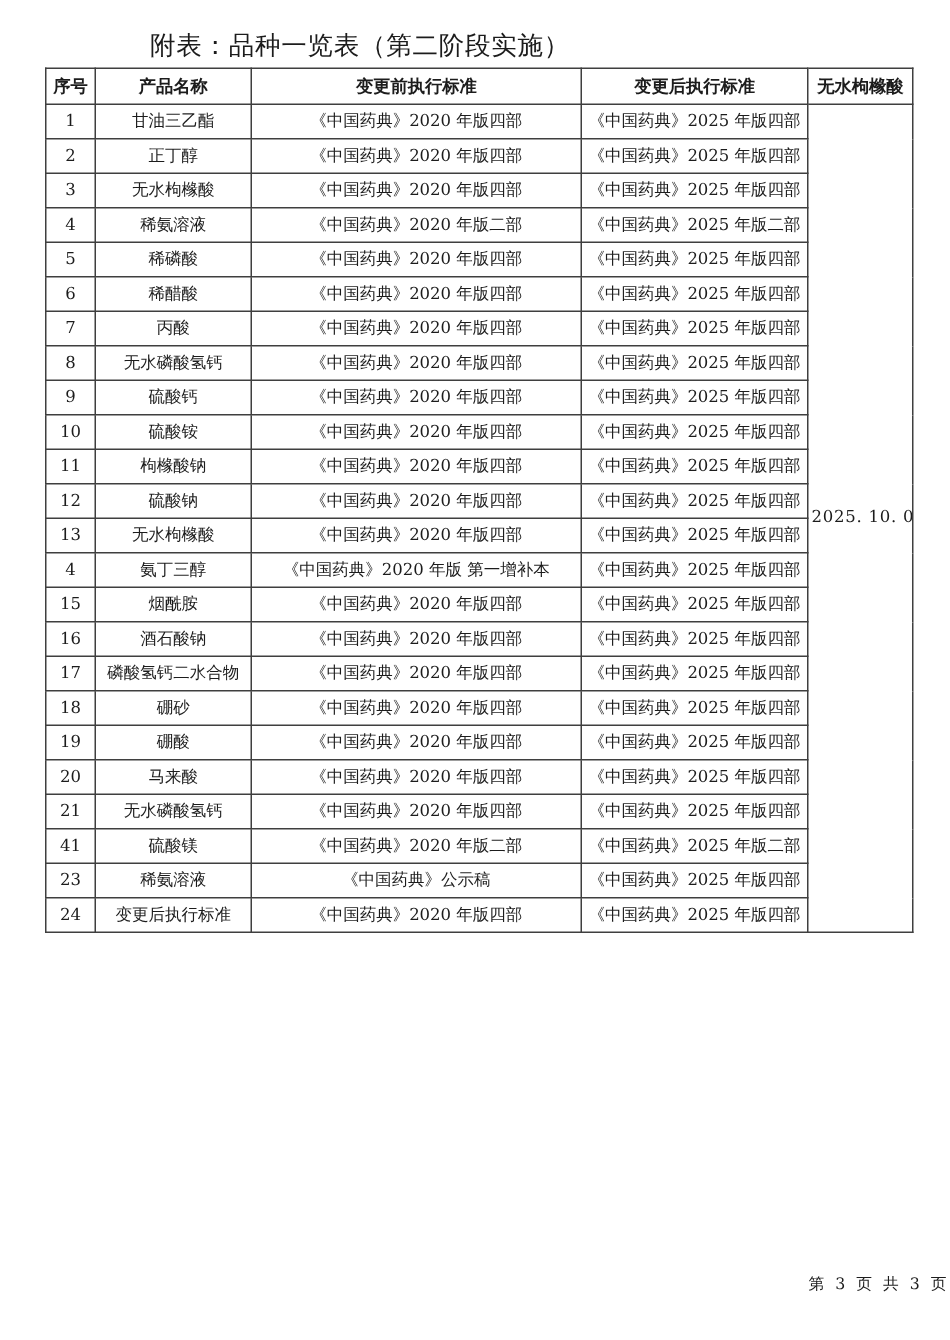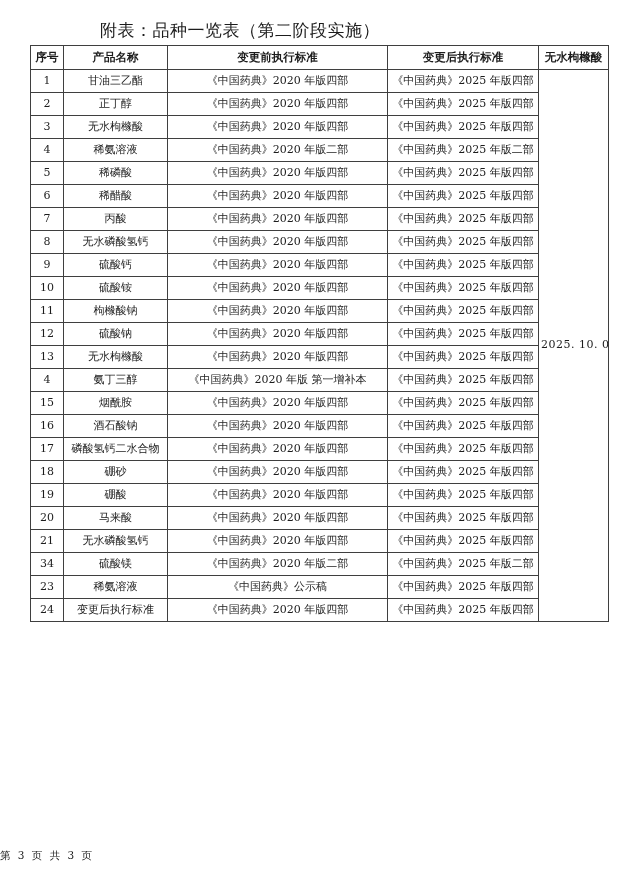--- a/index.html
+++ b/index.html
@@ -53,21 +53,21 @@
   }
   td.date-cell {
     font-size: 11px;
     letter-spacing: 0.5px;
   }
   .page-footer {
     position: absolute;
     left: 0;
     right: 0;
     top: 849px;
-    text-align: left;
+    text-align: right;
     font-size: 10.5px;
     letter-spacing: 2px;
   }
 </style>
 </head>
 <body>
 
 <div class="page">
   <div class="doc-title">附表：品种一览表（第二阶段实施）</div>
 
@@ -210,21 +210,21 @@
           <td>《中国药典》2020 年版四部</td>
           <td>《中国药典》2025 年版四部</td>
         </tr>
         <tr>
           <td>21</td>
           <td>无水磷酸氢钙</td>
           <td>《中国药典》2020 年版四部</td>
           <td>《中国药典》2025 年版四部</td>
         </tr>
         <tr>
-          <td>34</td>
+          <td>41</td>
           <td>硫酸镁</td>
           <td>《中国药典》2020 年版二部</td>
           <td>《中国药典》2025 年版二部</td>
         </tr>
         <tr>
           <td>23</td>
           <td>稀氨溶液</td>
           <td>《中国药典》公示稿</td>
           <td>《中国药典》2025 年版四部</td>
         </tr>

